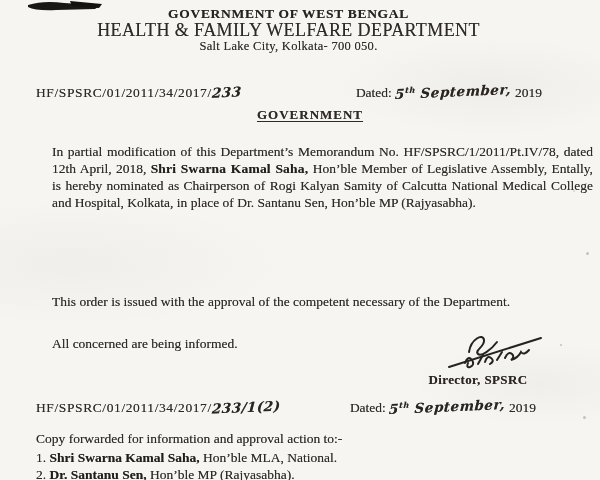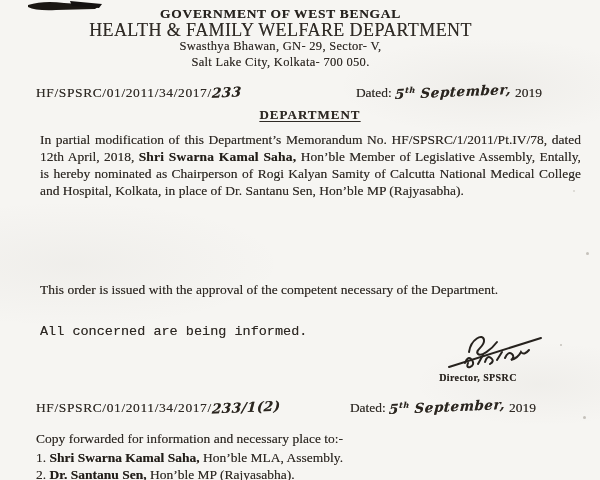--- a/index.html
+++ b/index.html
@@ -16,21 +16,21 @@
       radial-gradient(ellipse 180px 60px at 90% 80%, rgba(120,112,100,.05), transparent 70%);
     color: #2f2a25;
     text-shadow: 0 0 0.45px rgba(47,42,37,0.55);
   }
   .abs { position: absolute; }
 
   
   .corner-mark { left: 26px; top: -2px; }
 
   
-  .letterhead { top: 6px; left: 8px; width: 545px; text-align: center; line-height: 16px; }
+  .letterhead { top: 6px; left: 16px; width: 545px; text-align: center; line-height: 16px; }
   .org  { font-size: 13.5px; font-weight: bold; letter-spacing: 0.7px; color: #27231f; }
   .dept { font-size: 18px; letter-spacing: 0.4px; }
   .addr { font-size: 12.5px; letter-spacing: 0.3px; }
 
   
   .ref-row { left: 36px; width: 506px; display: flex; justify-content: space-between; align-items: baseline; font-size: 13.5px; }
   .ref-top { top: 83px; }
   .ref-bottom { top: 398px; width: 500px; }
   .refno { letter-spacing: 0.6px; white-space: nowrap; }
   .hand {
@@ -45,30 +45,30 @@
   .dated-group { white-space: nowrap; }
 
   
   .memo-title {
     top: 107px; left: 20px; width: 580px; text-align: center;
     font-size: 13px; font-weight: bold; letter-spacing: 1px;
     text-decoration: underline; text-underline-offset: 2px;
   }
 
   
-  .para { left: 36px; width: 541px; margin: 4px; font-size: 13.5px; line-height: 17px; text-align: justify; }
+  .para { left: 36px; width: 541px; margin: 16px; font-size: 13.5px; line-height: 17px; text-align: justify; }
   .p1 { top: 127px; }
   .p2 { top: 219px; }
   .p3 { top: 277px; }
-  .p4 { top: 319px; text-align: left; font-family: Liberation Mono, monospace; }
+  .p4 { top: 319px; text-align: left; }
   .para b { color: #221e19; letter-spacing: 0.2px; }
 
   
   .sig-scribble { top: 330px; left: 445px; }
-  .sig-title { top: 372px; left: 418px; width: 120px; text-align: center; font-size: 10px; font-weight: bold; letter-spacing: 0.4px; color: #2a2520; }
+  .sig-title { top: 372px; left: 418px; width: 120px; text-align: center; font-size: 13px; font-weight: bold; letter-spacing: 0.4px; color: #2a2520; }
 
   
   .copy-line { top: 431px; left: 36px; font-size: 13.5px; }
   .dist-item { left: 36px; font-size: 13.5px; line-height: 15px; white-space: nowrap; }
   .item-1 { top: 450px; }
   .item-2 { top: 467px; }
   .dist-item b { color: #221e19; }
 
   
   .speck { width: 3px; height: 3px; border-radius: 50%; background: #8a8377; opacity: 0.45; }
@@ -83,34 +83,33 @@
 <div class="page">
 
   <svg class="abs corner-mark" width="80" height="16" viewBox="0 0 80 16">
     <path d="M2,7 Q18,2 38,5 L70,7 Q74,8 69,11 L30,12 Q10,13 2,9 Z" fill="#1b1713"></path>
     <path d="M44,3 L76,6 L73,10 L46,8 Z" fill="#141110"></path>
   </svg>
 
   <div class="abs letterhead">
     <div class="org">GOVERNMENT OF WEST BENGAL</div>
     <div class="dept">HEALTH &amp; FAMILY WELFARE DEPARTMENT</div>
-    <div class="addr">Swasthya Bhawan, GN- 29, Sector- V,</div>
     <div class="addr">Salt Lake City, Kolkata- 700 050.</div>
   </div>
 
   <div class="abs ref-row ref-top">
     <span class="refno"><span>HF/SPSRC/01/2011/34/2017/</span><span class="hand">233</span></span>
     <span class="dated-group">
       <span>Dated:</span>
       <span class="hand"><span>5</span><sup>th</sup> <span>September,</span></span>
       <span>2019</span>
     </span>
   </div>
 
-  <div class="abs memo-title">DEPARTMENT</div>
+  <div class="abs memo-title">GOVERNMENT</div>
 
   <p class="abs para p1"><span>In partial modification of this Department’s Memorandum No. HF/SPSRC/1/2011/Pt.IV/78, dated 12th April, 2018, </span><b>Shri Swarna Kamal Saha,</b><span> Hon’ble Member of Legislative Assembly, Entally, is hereby nominated as Chairperson of Rogi Kalyan Samity of Calcutta National Medical College and Hospital, Kolkata, in place of Dr. Santanu Sen, Hon’ble MP (Rajyasabha).</span></p>
 
 
   <p class="abs para p3">This order is issued with the approval of the competent necessary of the Department.</p>
 
   <p class="abs para p4">All concerned are being informed.</p>
 
   <svg class="abs sig-scribble" width="100" height="40" viewBox="0 0 100 40">
     <g stroke="#26221e" stroke-width="2" fill="none" stroke-linecap="round">
@@ -124,23 +123,23 @@
 
   <div class="abs ref-row ref-bottom">
     <span class="refno"><span>HF/SPSRC/01/2011/34/2017/</span><span class="hand">233/1(2)</span></span>
     <span class="dated-group">
       <span>Dated:</span>
       <span class="hand"><span>5</span><sup>th</sup> <span>September,</span></span>
       <span>2019</span>
     </span>
   </div>
 
-  <div class="abs copy-line">Copy forwarded for information and necessary place to:-</div>
+  <div class="abs copy-line">Copy forwarded for information and approval action to:-</div>
 
-  <div class="abs dist-item item-1"><span>1.</span> <b>Shri Swarna Kamal Saha,</b><span> Hon’ble MLA, Assembly.</span></div>
+  <div class="abs dist-item item-1"><span>1.</span> <b>Shri Swarna Kamal Saha,</b><span> Hon’ble MLA, National.</span></div>
 
   <div class="abs dist-item item-2"><span>2.</span> <b>Dr. Santanu Sen,</b><span> Hon’ble MP (Rajyasabha).</span></div>
 
   <div class="abs speck speck-1"></div>
   <div class="abs speck speck-2"></div>
   <div class="abs speck speck-3"></div>
   <div class="abs speck speck-4"></div>
 
 </div>
 

